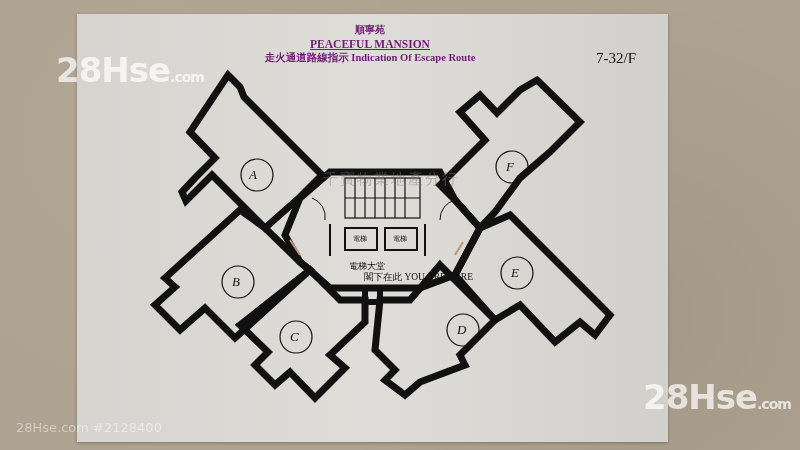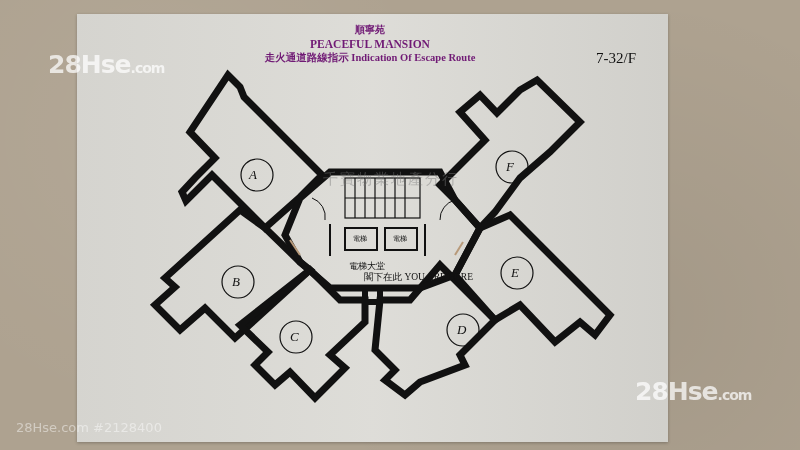--- a/index.html
+++ b/index.html
@@ -10,27 +10,27 @@
             radial-gradient(circle at 20% 30%, rgba(255,255,255,0.06), transparent 40%),
             radial-gradient(circle at 80% 70%, rgba(0,0,0,0.06), transparent 45%),
             #aea290; }
   .paper { position:absolute; left:77px; top:14px; width:591px; height:428px;
            background:#dcdbd6; box-shadow: 0 1px 3px rgba(0,0,0,0.25); }
   .paper-shade { position:absolute; inset:0;
            background: linear-gradient(90deg, rgba(0,0,0,0.03), rgba(255,255,255,0.05) 50%, rgba(0,0,0,0.05)); }
   .title-block { position:absolute; left:200px; top:23px; width:340px; text-align:center;
                  color:#701a75; font-weight:bold; line-height:14px; }
   .title-block .zh { font-family:"DejaVu Sans", sans-serif; font-size:10px; }
-  .title-block .en { font-size:11.5px; }
+  .title-block .en { font-size:11.5px;text-decoration:underline; }
   .title-block .mixed { font-size:10.5px; }
   .floor-label { position:absolute; left:596px; top:50px; font-size:15px; color:#111; }
   svg.plan { position:absolute; left:0; top:0; }
   .wm { position:absolute; font-family:"DejaVu Sans", sans-serif; font-weight:bold;
         color:rgba(255,255,255,0.72); letter-spacing:-1px; }
-  .wm .big { font-size:25px; }
+  .wm .big { font-size:34px;margin-left:8px; }
   .wm .small { font-size:14px; }
   .wm-id { position:absolute; left:16px; top:420px; font-family:"DejaVu Sans", sans-serif;
            font-size:13px; color:rgba(255,255,255,0.45); }
   .center-txt { position:absolute; text-align:center; color:#111; }
 </style>
 </head>
 <body>
 
 <div class="wall"></div>
 

